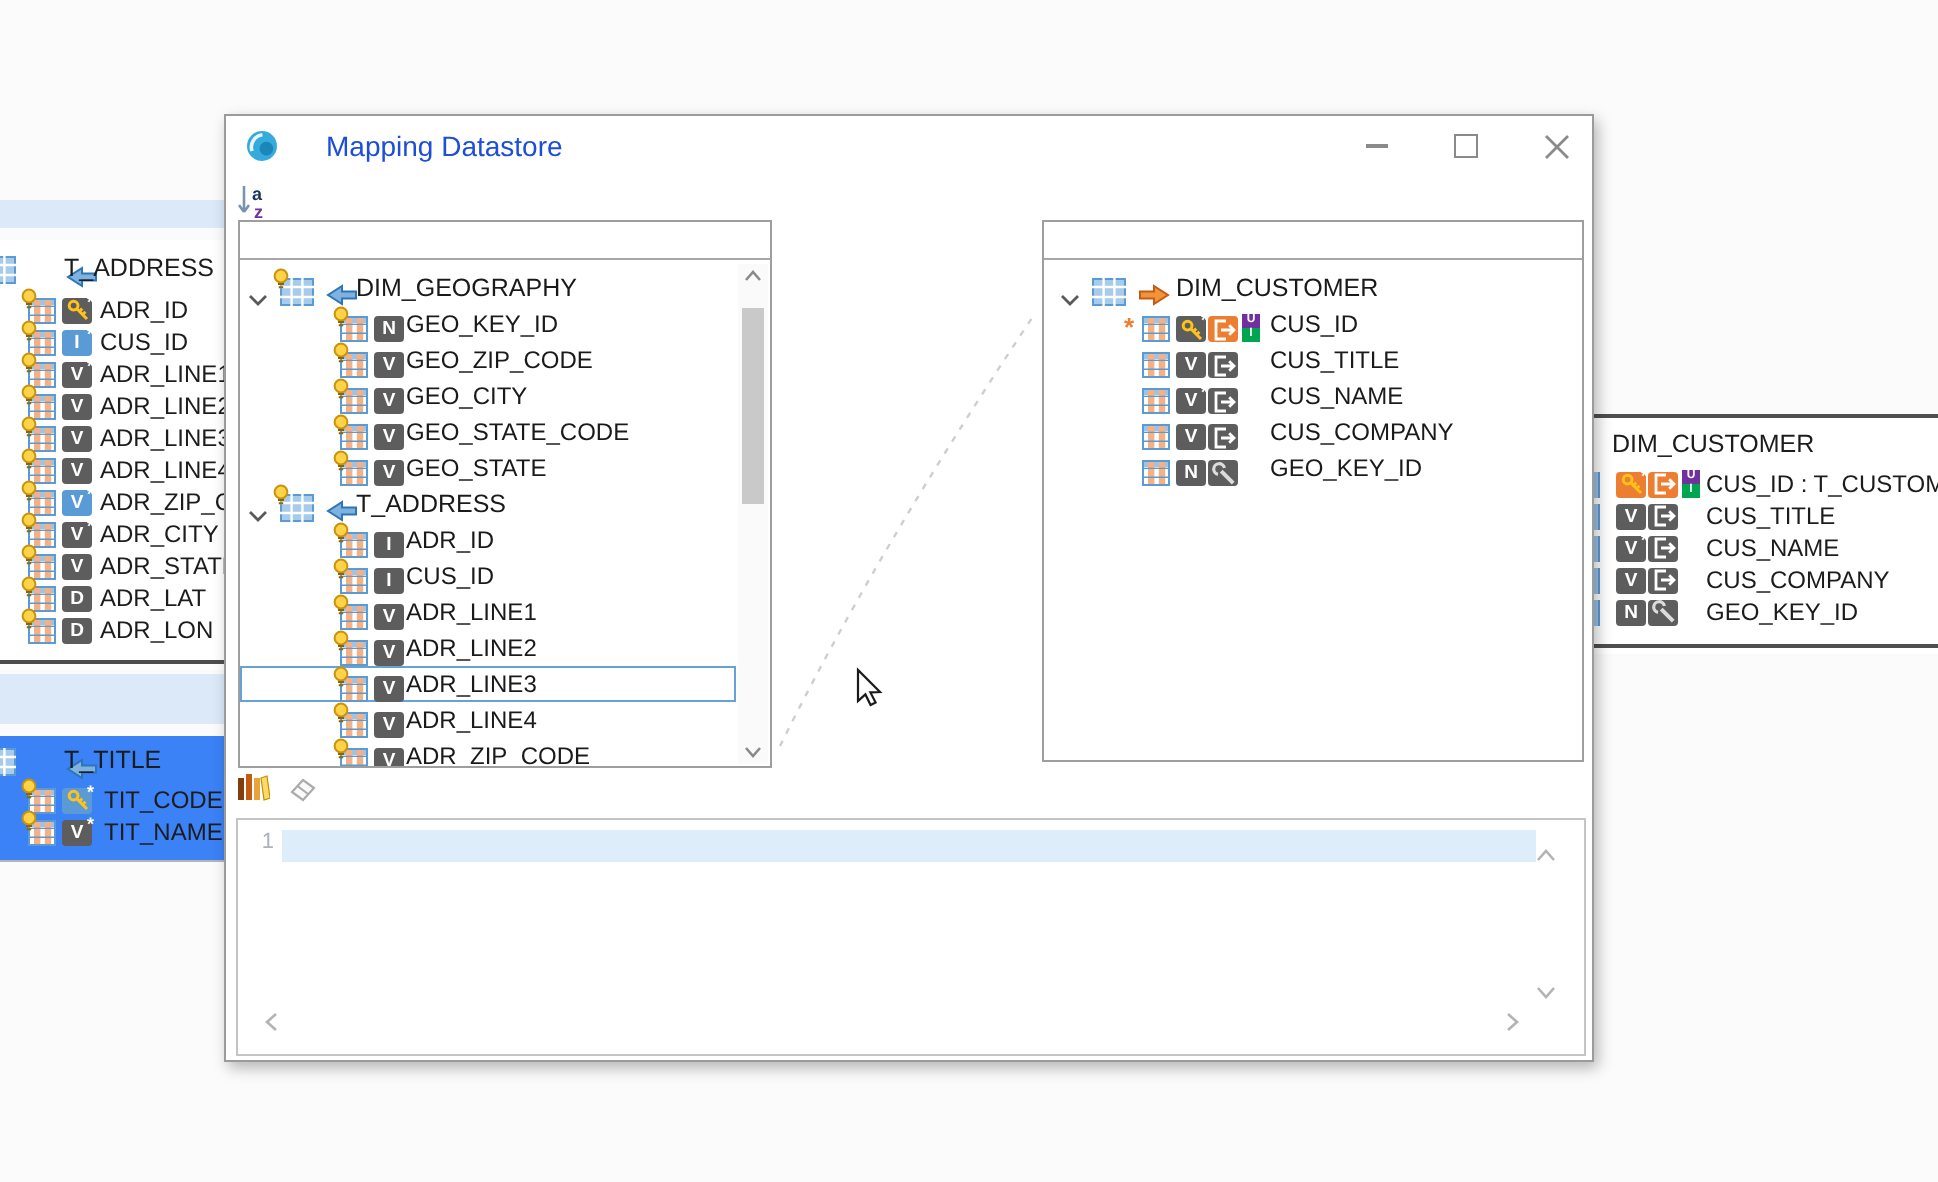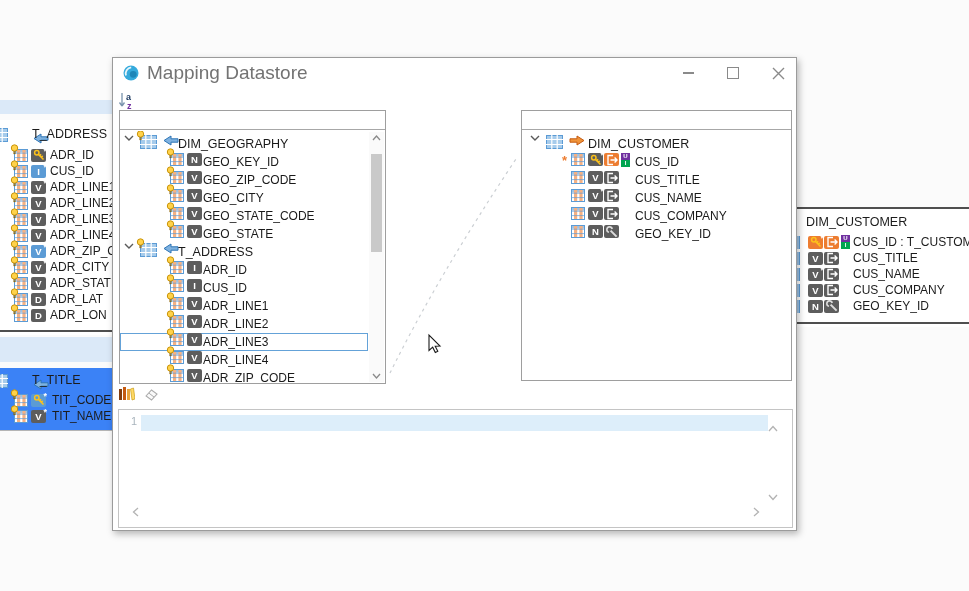--- a/index.html
+++ b/index.html
@@ -20,29 +20,29 @@
   .bg-tt .bgrow .lbl{left:52px}
   .bg-dc .bgrow{padding-left:15px}
   .bg-dc .bgrow .lbl{left:73px}
   .hline{position:absolute;background:#4f4f4f}
 
   
   #dialog{position:absolute;left:112px;top:57px;width:685px;height:474px;background:#fff;
     border:1px solid #9b9b9b;box-shadow:2px 3px 7px rgba(0,0,0,.28);z-index:10}
   .titlebar{position:absolute;left:0;top:0;right:0;height:30px;display:flex;align-items:center}
   .app-icon{margin-left:10px;width:16px;height:16px;display:inline-block}
-  .dlg-title{margin-left:8px;font-size:19px;color:#737373}
+  .dlg-title{margin-left:24px;font-size:14px;color:#1d4ed8}
   .win-btn{position:absolute;top:4px;width:26px;height:22px;display:flex;align-items:center;justify-content:center}
   .sort-ico{position:absolute;left:5px;top:33px;width:18px;height:20px}
 
   .tree-panel{position:absolute;background:#fff;border:1px solid #9e9e9e}
   .filter{display:block;width:100%;height:19px;border:none;border-bottom:1px solid #a7a7a7;
     outline:none;font-size:12px;padding:0 4px;font-family:"Liberation Sans",sans-serif}
   .tree{position:absolute;left:0;top:20px;bottom:0;right:0;overflow:hidden;padding-top:4px}
-  .trow{height:18px;position:relative;display:flex;align-items:flex-start;white-space:nowrap;
+  .trow{height:18px;position:relative;display:flex;align-items:flex-end;white-space:nowrap;
     font-size:12px;color:#1a1a1a}
   .ltree .trow{margin-right:17px}
   .trow.sel{outline:1px solid #64a2d8;outline-offset:-1px}
   .ltree .t0{padding-left:4px}
   .ltree .t0 .lbl{position:absolute;left:58px;top:2px;font-size:12.5px}
   .ltree .t1{padding-left:50px}
   .ltree .t1 .lbl{position:absolute;left:83px;top:2px}
   .rtree .t0{padding-left:8px}
   .rtree .t0 .lbl{position:absolute;left:66px;top:2px;font-size:12.5px}
   .rtree .t1{padding-left:40px}

